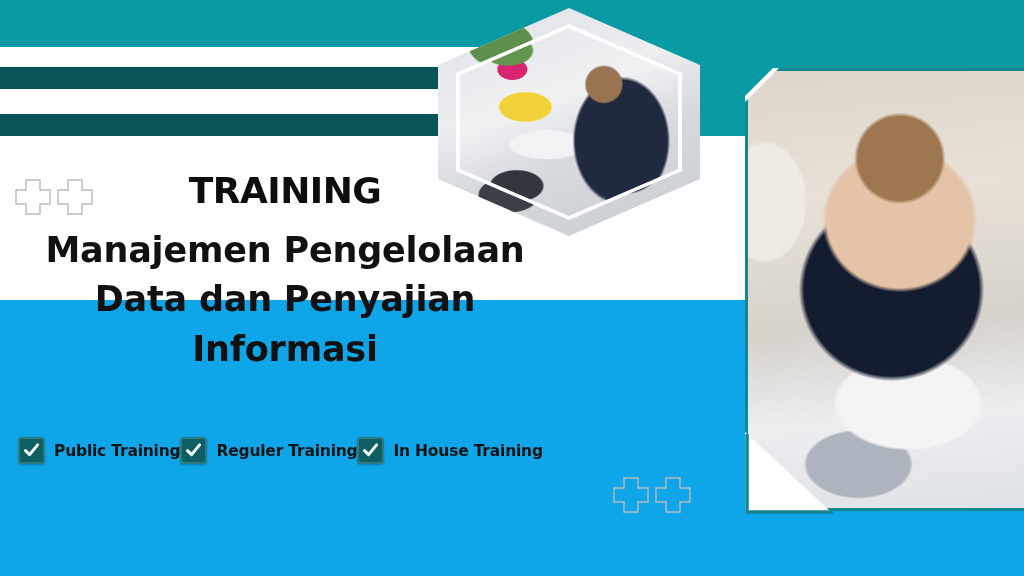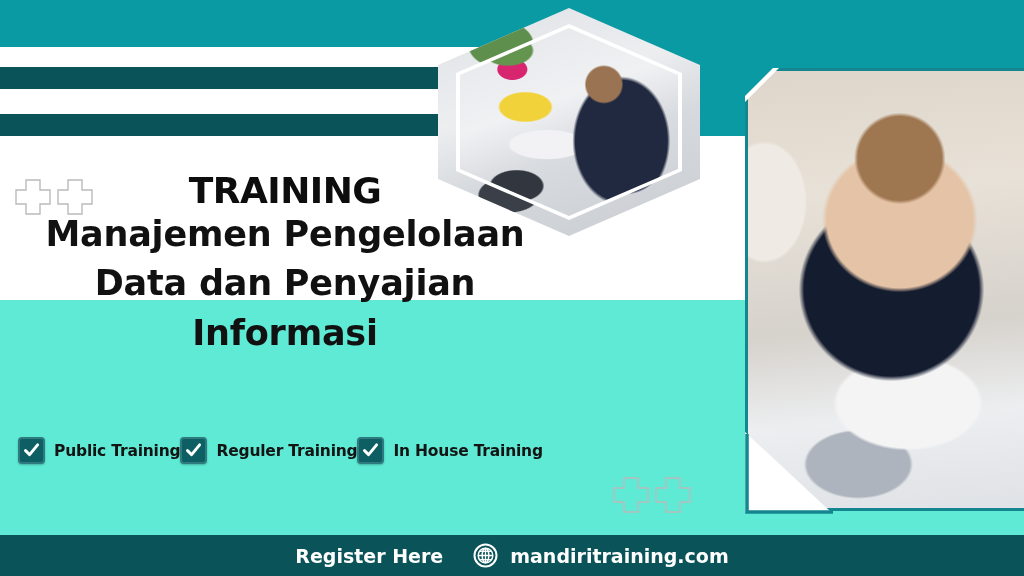--- a/index.html
+++ b/index.html
@@ -9,21 +9,21 @@
     height: 576px;
     overflow: hidden;
     background: #ffffff;
     font-family: "Liberation Sans", sans-serif;
   }
 
   #poster {
     position: relative;
     width: 1024px;
     height: 576px;
-    background: #5eead4;
+    background: #0ea5e9;
     overflow: hidden;
   }
 
   
   .band-layer {
     position: absolute;
     top: 0; left: 0;
     width: 1024px;
     height: 300px;
     pointer-events: none;
@@ -156,20 +156,21 @@
   }
   .kicker {
     font-family: "DejaVu Sans", sans-serif;
     font-size: 36px;
     font-weight: 700;
     letter-spacing: -0.5px;
     color: #0d0d0d;
     line-height: 1.05;
   }
   .headline {
+    margin-top: 16px;
     font-family: "DejaVu Sans", sans-serif;
     font-size: 35px;
     font-weight: 700;
     color: #111111;
     line-height: 1.42;
     letter-spacing: -0.2px;
   }
 
   
   .badges {
@@ -335,29 +336,14 @@
     <div class="badge">
       <span class="badge-box">
         <svg width="17" height="17" viewBox="0 0 17 17">
           <path d="M 2.5 8.6 L 6.6 12.6 L 14.6 2.8" fill="none" stroke="#ffffff" stroke-width="2.9" stroke-linecap="round" stroke-linejoin="round"></path>
         </svg>
       </span>
       <span class="badge-label">In House Training</span>
     </div>
   </div>
 
-  <div class="footer" style="z-index:7;">
-    <span class="footer-register">Register Here</span>
-    <span class="footer-site-group">
-      <svg width="25" height="25" viewBox="0 0 25 25">
-        <circle cx="12.5" cy="12.5" r="11" fill="none" stroke="#ffffff" stroke-width="2"></circle>
-        <circle cx="12.5" cy="12.5" r="7.3" fill="none" stroke="#ffffff" stroke-width="1.5"></circle>
-        <ellipse cx="12.5" cy="12.5" rx="3.3" ry="7.3" fill="none" stroke="#ffffff" stroke-width="1.5"></ellipse>
-        <line x1="5.2" y1="12.5" x2="19.8" y2="12.5" stroke="#ffffff" stroke-width="1.5"></line>
-        <line x1="6.6" y1="8.3" x2="18.4" y2="8.3" stroke="#ffffff" stroke-width="1.3"></line>
-        <line x1="6.6" y1="16.7" x2="18.4" y2="16.7" stroke="#ffffff" stroke-width="1.3"></line>
-        <line x1="12.5" y1="5.2" x2="12.5" y2="19.8" stroke="#ffffff" stroke-width="1.3"></line>
-      </svg>
-      <span class="footer-site">mandiritraining.com</span>
-    </span>
-  </div>
 
 </div>
 
 </body></html>

